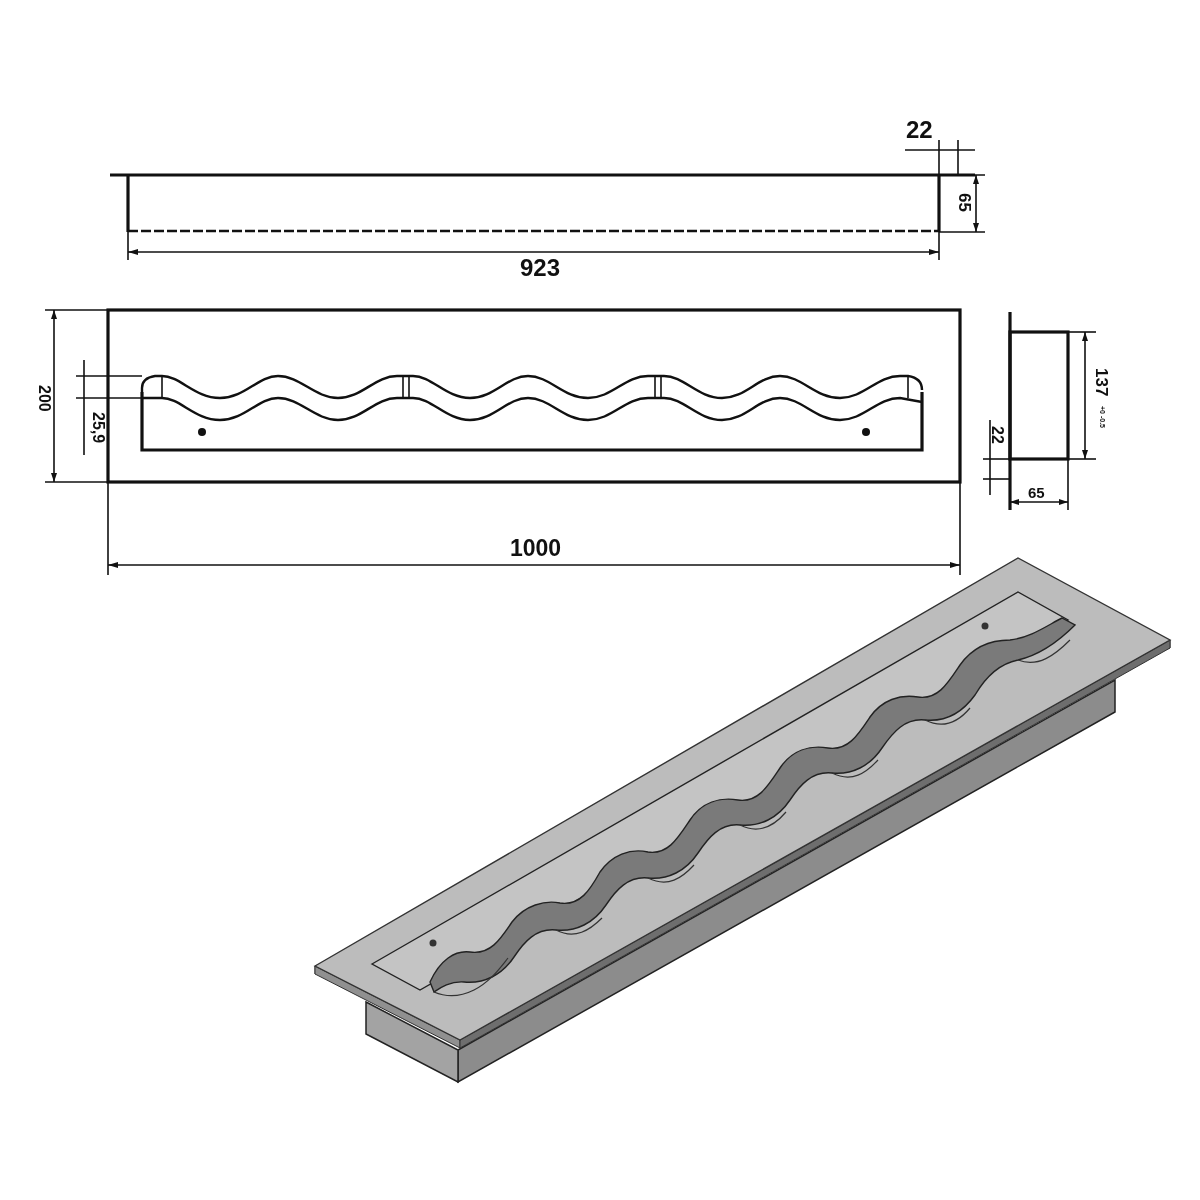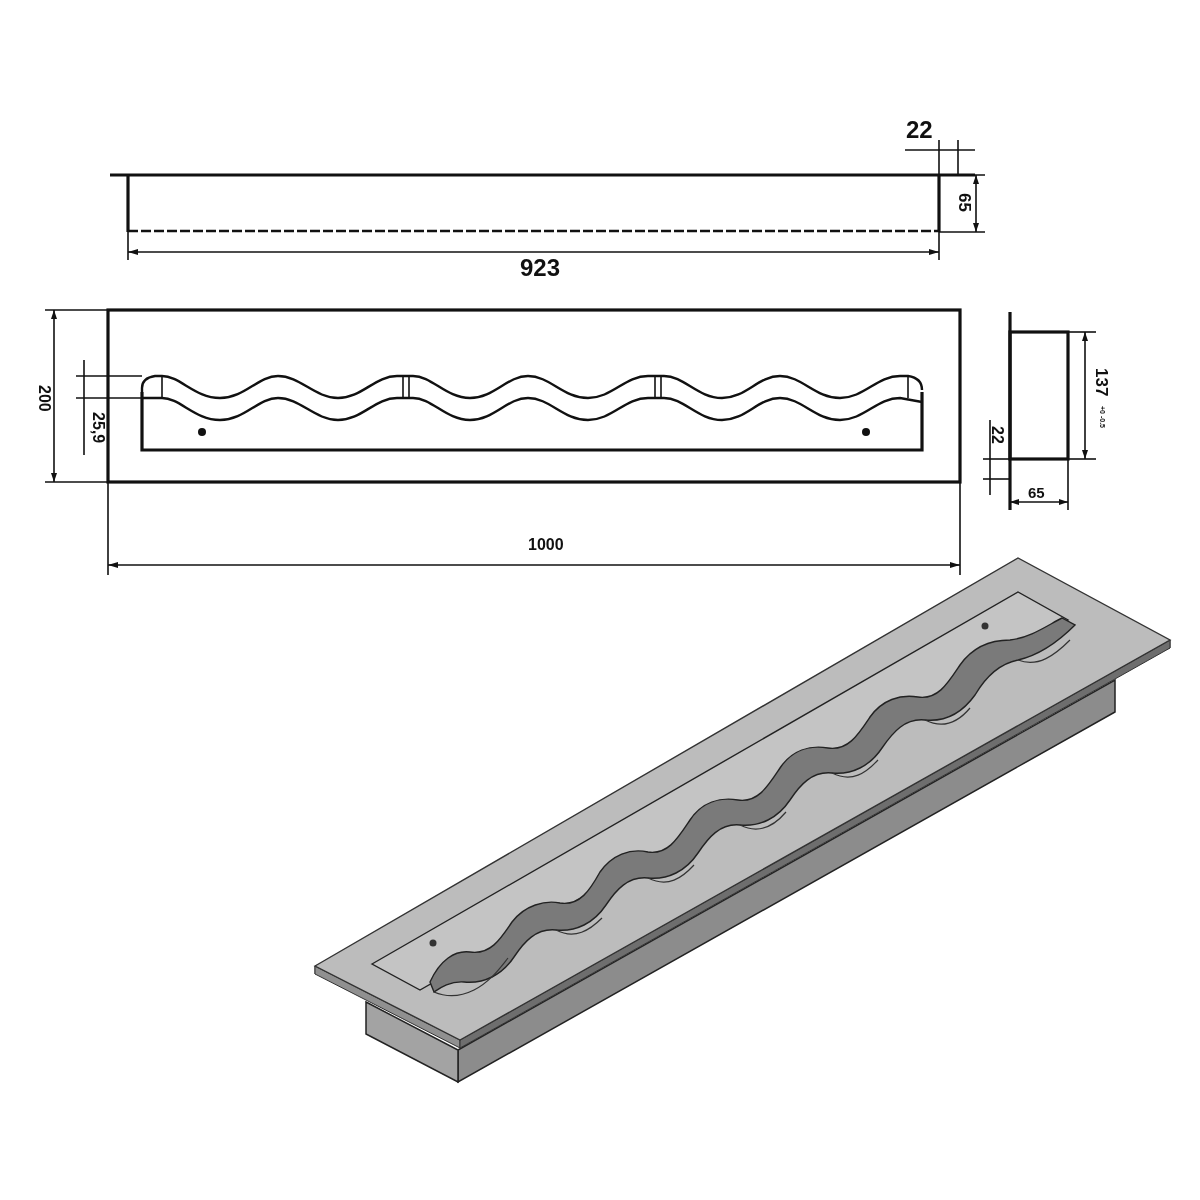--- a/index.html
+++ b/index.html
@@ -151,21 +151,21 @@
     <circle cx="985" cy="626" r="3.5" fill="#333"></circle>
   </g>
 </svg>
 
 <div class="html-label" style="left:520px; top:256px; font-size:24px;">923</div>
 
 <div class="html-label" style="left:906px; top:118px; font-size:24px;">22</div>
 
 <div class="html-label" style="left:955px; top:194px; font-size:17px; transform:rotate(90deg); transform-origin:center;">65</div>
 
-<div class="html-label" style="left:510px; top:537px; font-size:16px;margin-left:18px;">1000</div>
+<div class="html-label" style="left:510px; top:537px; font-size:23px;">1000</div>
 
 <div class="html-label" style="left:52px; top:385px; font-size:16px; transform:rotate(90deg); transform-origin:left top;">200</div>
 
 <div class="html-label" style="left:106px; top:412px; font-size:16px; transform:rotate(90deg); transform-origin:left top;">25,9</div>
 
 <div class="html-label" style="left:1110px; top:368px; font-size:17px; transform:rotate(90deg); transform-origin:left top;">137</div>
 
 <div class="html-label" style="left:1106px; top:406px; font-size:7px; transform:rotate(90deg); transform-origin:left top;">+0 -0.5</div>
 
 <div class="html-label" style="left:1005px; top:426px; font-size:16px; transform:rotate(90deg); transform-origin:left top;">22</div>

